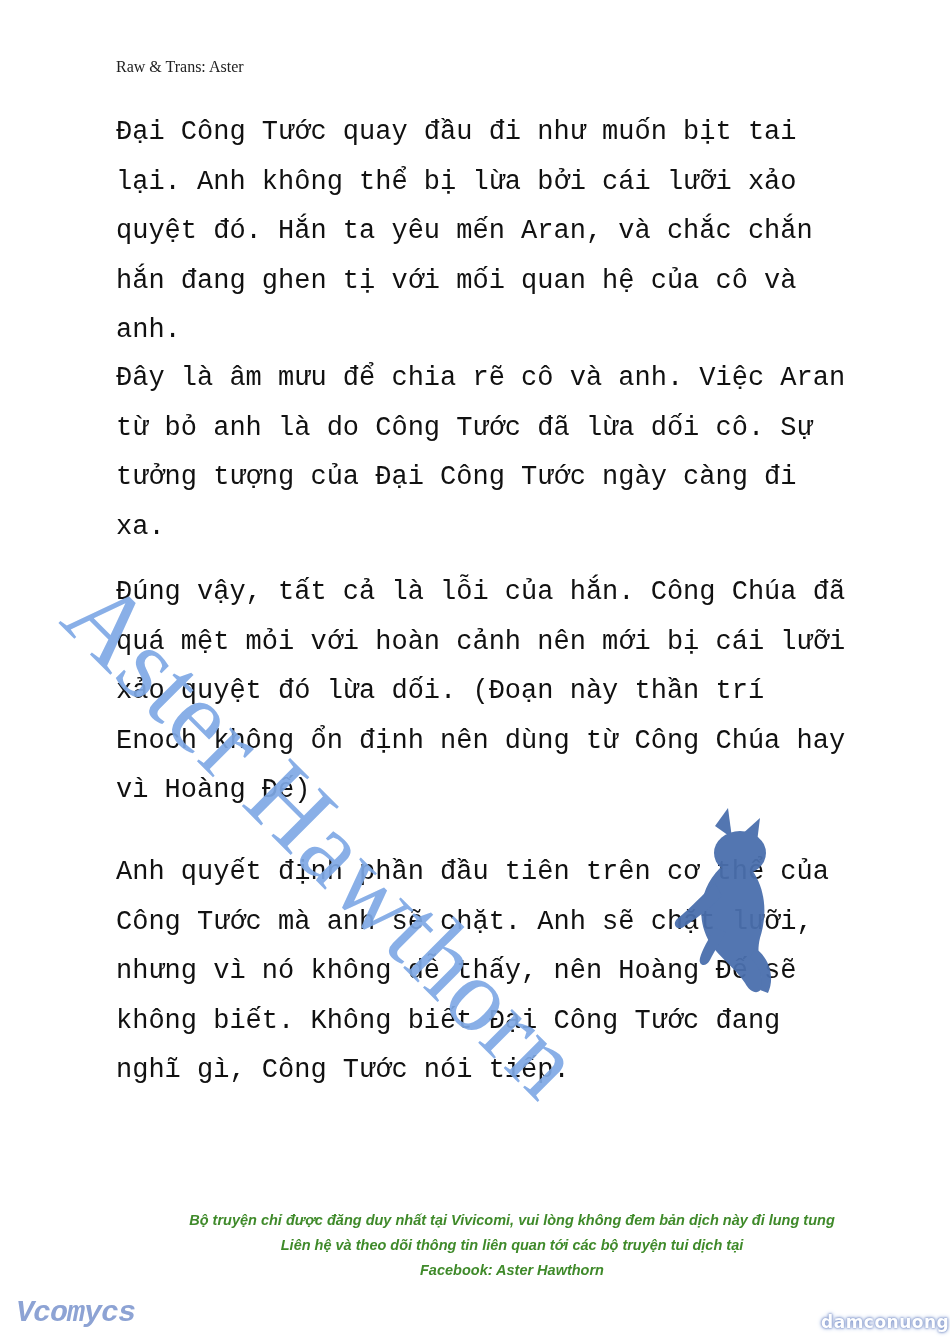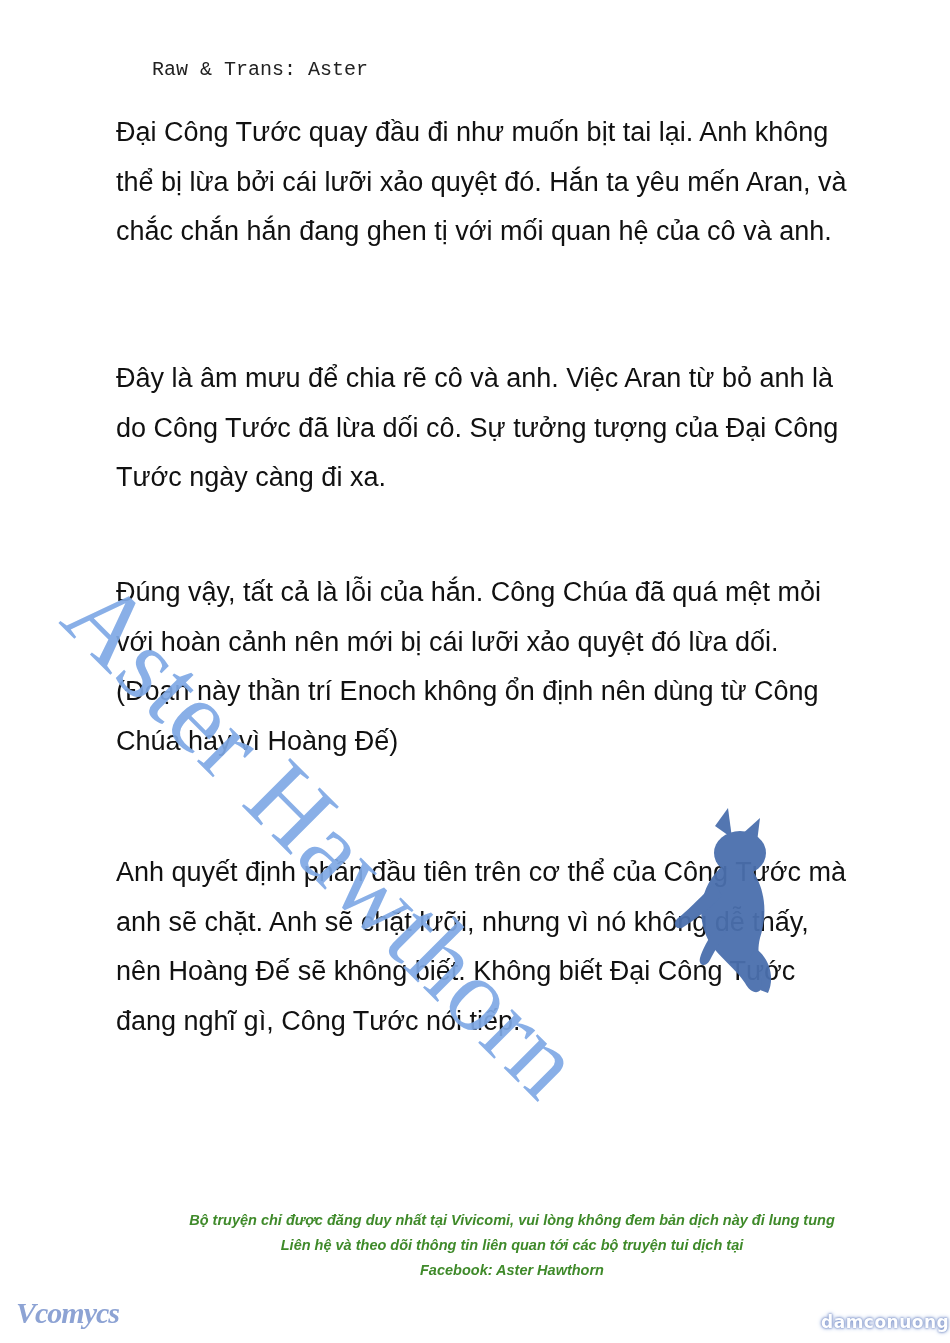--- a/index.html
+++ b/index.html
@@ -10,27 +10,26 @@
     body {
       width: 950px;
       height: 1343px;
       position: relative;
       overflow: hidden;
     }
     .header {
       position: absolute;
       left: 116px;
       top: 58px;
-      font-family: Liberation Mono, monospace;
-      font-size: 20px;
+      font-family: Liberation Serif, serif;
+      font-size: 16px;
       color: #222222;
-      margin-left: 36px;
     }
     .para { position: absolute; left: 116px; width: 740px; margin: 0;
-      font-family: Liberation Sans, sans-serif; font-size: 27px; line-height: 49.5px; color: #111; z-index: 2; }
+      font-family: Liberation Mono, monospace; font-size: 27px; line-height: 49.5px; color: #111; z-index: 2; }
     .p1 { top: 108px; }
     .p2 { top: 354px; }
     .p3 { top: 568px; }
     .p4 { top: 848px; }
     .watermark {
       position: absolute;
       left: 125px;
       top: 555px;
       font-family: "Liberation Serif", serif;
       font-size: 104px;
@@ -61,21 +60,21 @@
       font-weight: bold;
       font-size: 14.5px;
       line-height: 25px;
       color: #3f8a2a;
       margin-left: 37px;
     }
     .logo-left {
       position: absolute;
       left: 16px;
       top: 1296px;
-      font-family: Liberation Serif, serif;
+      font-family: Liberation Mono, monospace;
       font-style: italic;
       font-weight: bold;
       font-size: 30px;
       color: #8da3d4;
       letter-spacing: -1px;
     }
     .logo-right {
       position: absolute;
       left: 813px;
       top: 1312px;

